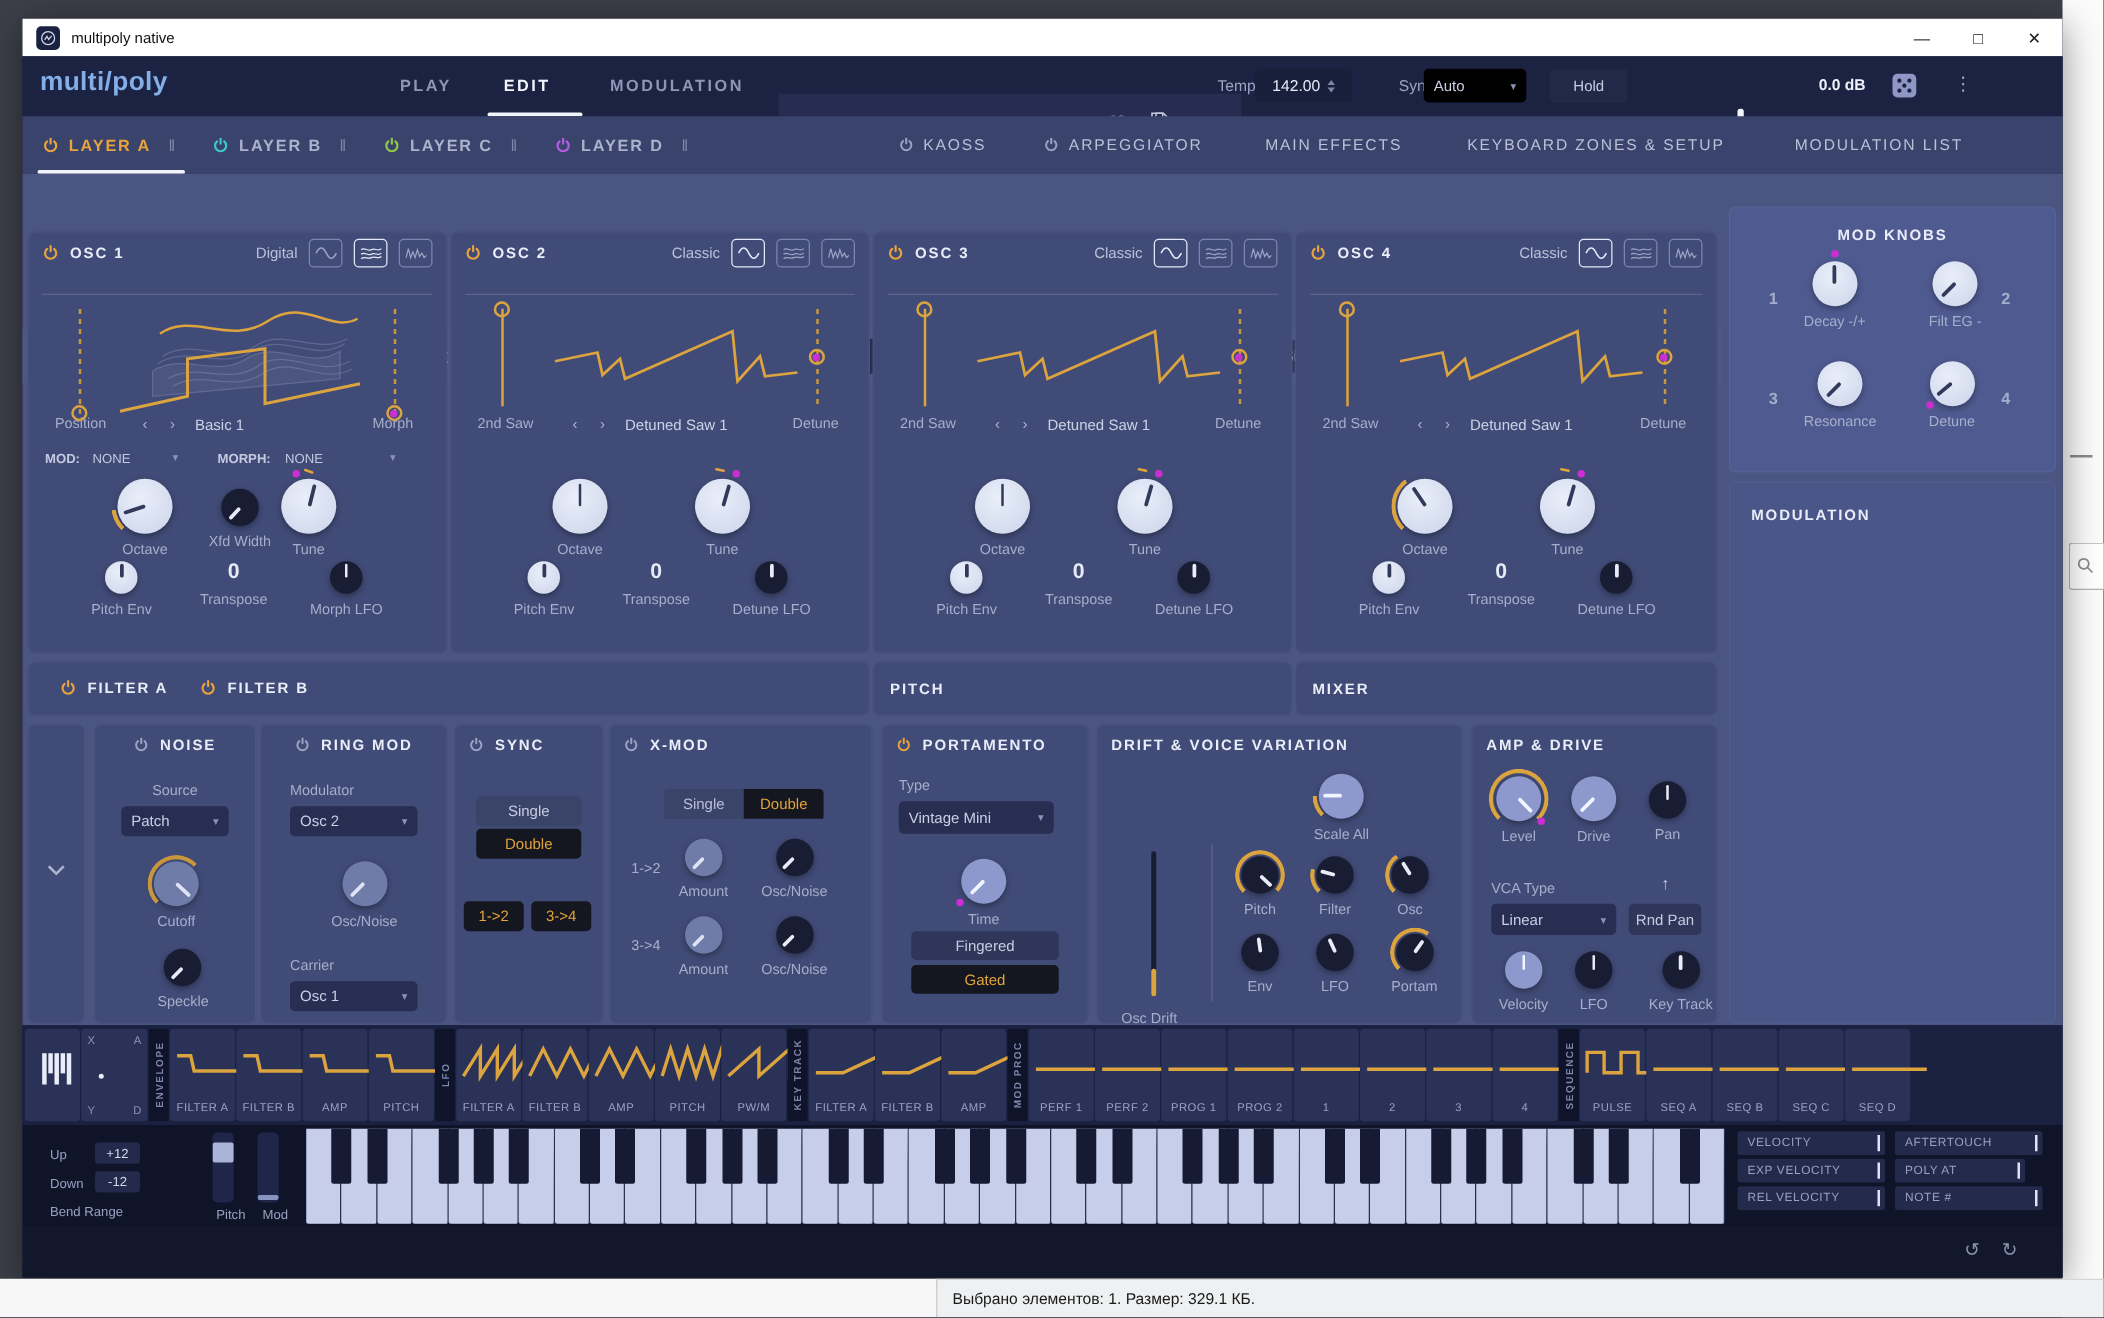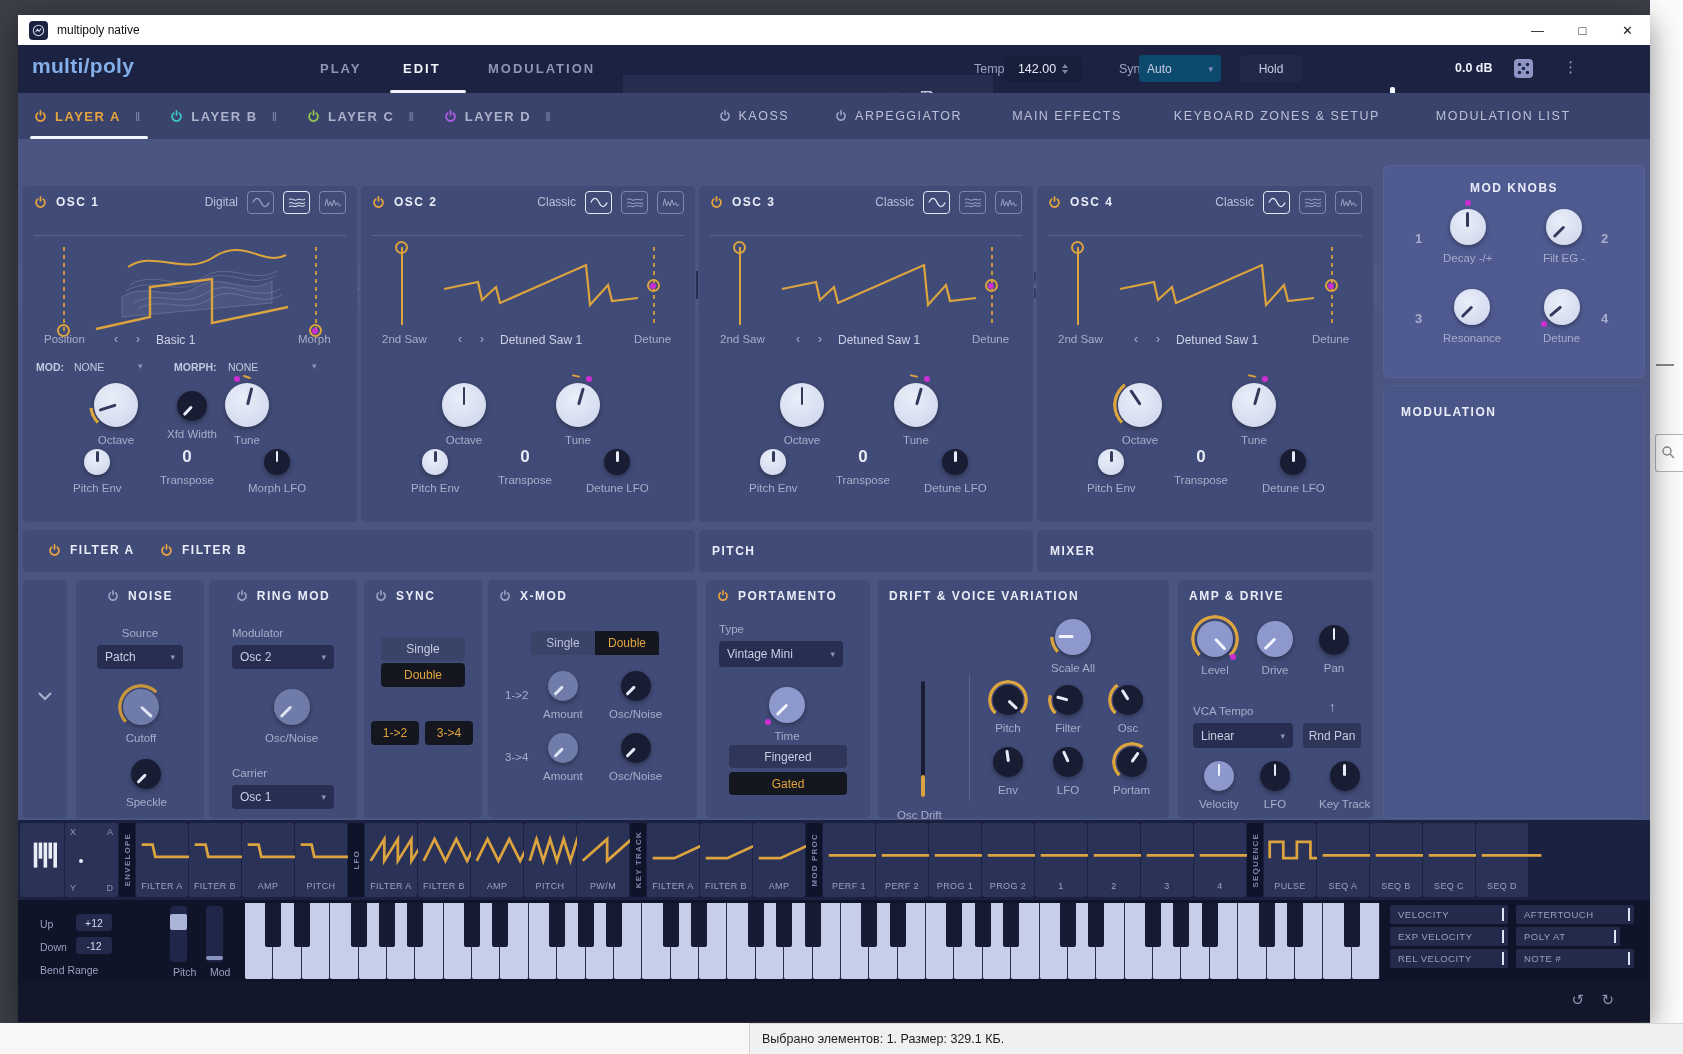--- a/index.html
+++ b/index.html
@@ -208,21 +208,21 @@
       </div>
       <span class="abs hdr-lbl" style="left:941px;top:17px">Tempo</span>
       <div class="abs hdr-val-box" style="left:986px;top:10px;width:78px;height:27px">
         <span>142.00</span>
         <span class="spin">
             <i class="up"></i>
             <i class="dn"></i>
           </span>
       </div>
       <span class="abs hdr-lbl" style="left:1086px;top:17px">Sync</span>
-      <div class="abs dd" style="left:1121px;top:10px;width:82px;height:27px;background:#0c4a6e">
+      <div class="abs dd" style="left:1121px;top:10px;width:82px;height:27px;background:#000000">
         <span>Auto</span>
           <span class="car">▾</span>
       </div>
       <div class="abs btn" style="left:1222px;top:10px;width:62px;height:27px;background:#222948">
           <span>Hold</span>
         </div>
       <div class="abs vol-track"></div>
       <div class="abs vol-handle"></div>
       <span class="abs db" style="left:1437px;top:16px">0.0 dB</span>
       <span class="abs" style="left:1495px;top:13px">
@@ -878,21 +878,21 @@
               <i class="ptr" style="transform:rotate(-135deg)"></i>
             </div>
           <span class="lbl">Drive</span>
         </div>
         <div class="kcell" style="left:142px;top:46px">
           <div class="knob k30 kf-dark">
               <i class="ptr" style="transform:rotate(0deg)"></i>
             </div>
           <span class="lbl">Pan</span>
         </div>
-        <span class="abs lbl" style="left:16px;top:126px">VCA Tempo</span>
+        <span class="abs lbl" style="left:16px;top:126px">VCA Type</span>
         <div class="dd" style="position:absolute;left:16px;top:144px;width:100px;height:25px">
           <span>Linear</span>
             <span class="car">▾</span>
         </div>
         <span class="abs up-arrow" style="left:152px;top:120px">↑</span>
         <div class="btn" style="position:absolute;left:126px;top:144px;width:58px;height:25px;background:#2e3659">
             <span>Rnd Pan</span>
           </div>
         <div class="kcell" style="left:22px;top:182px">
           <div class="knob k30 kf-peri">

